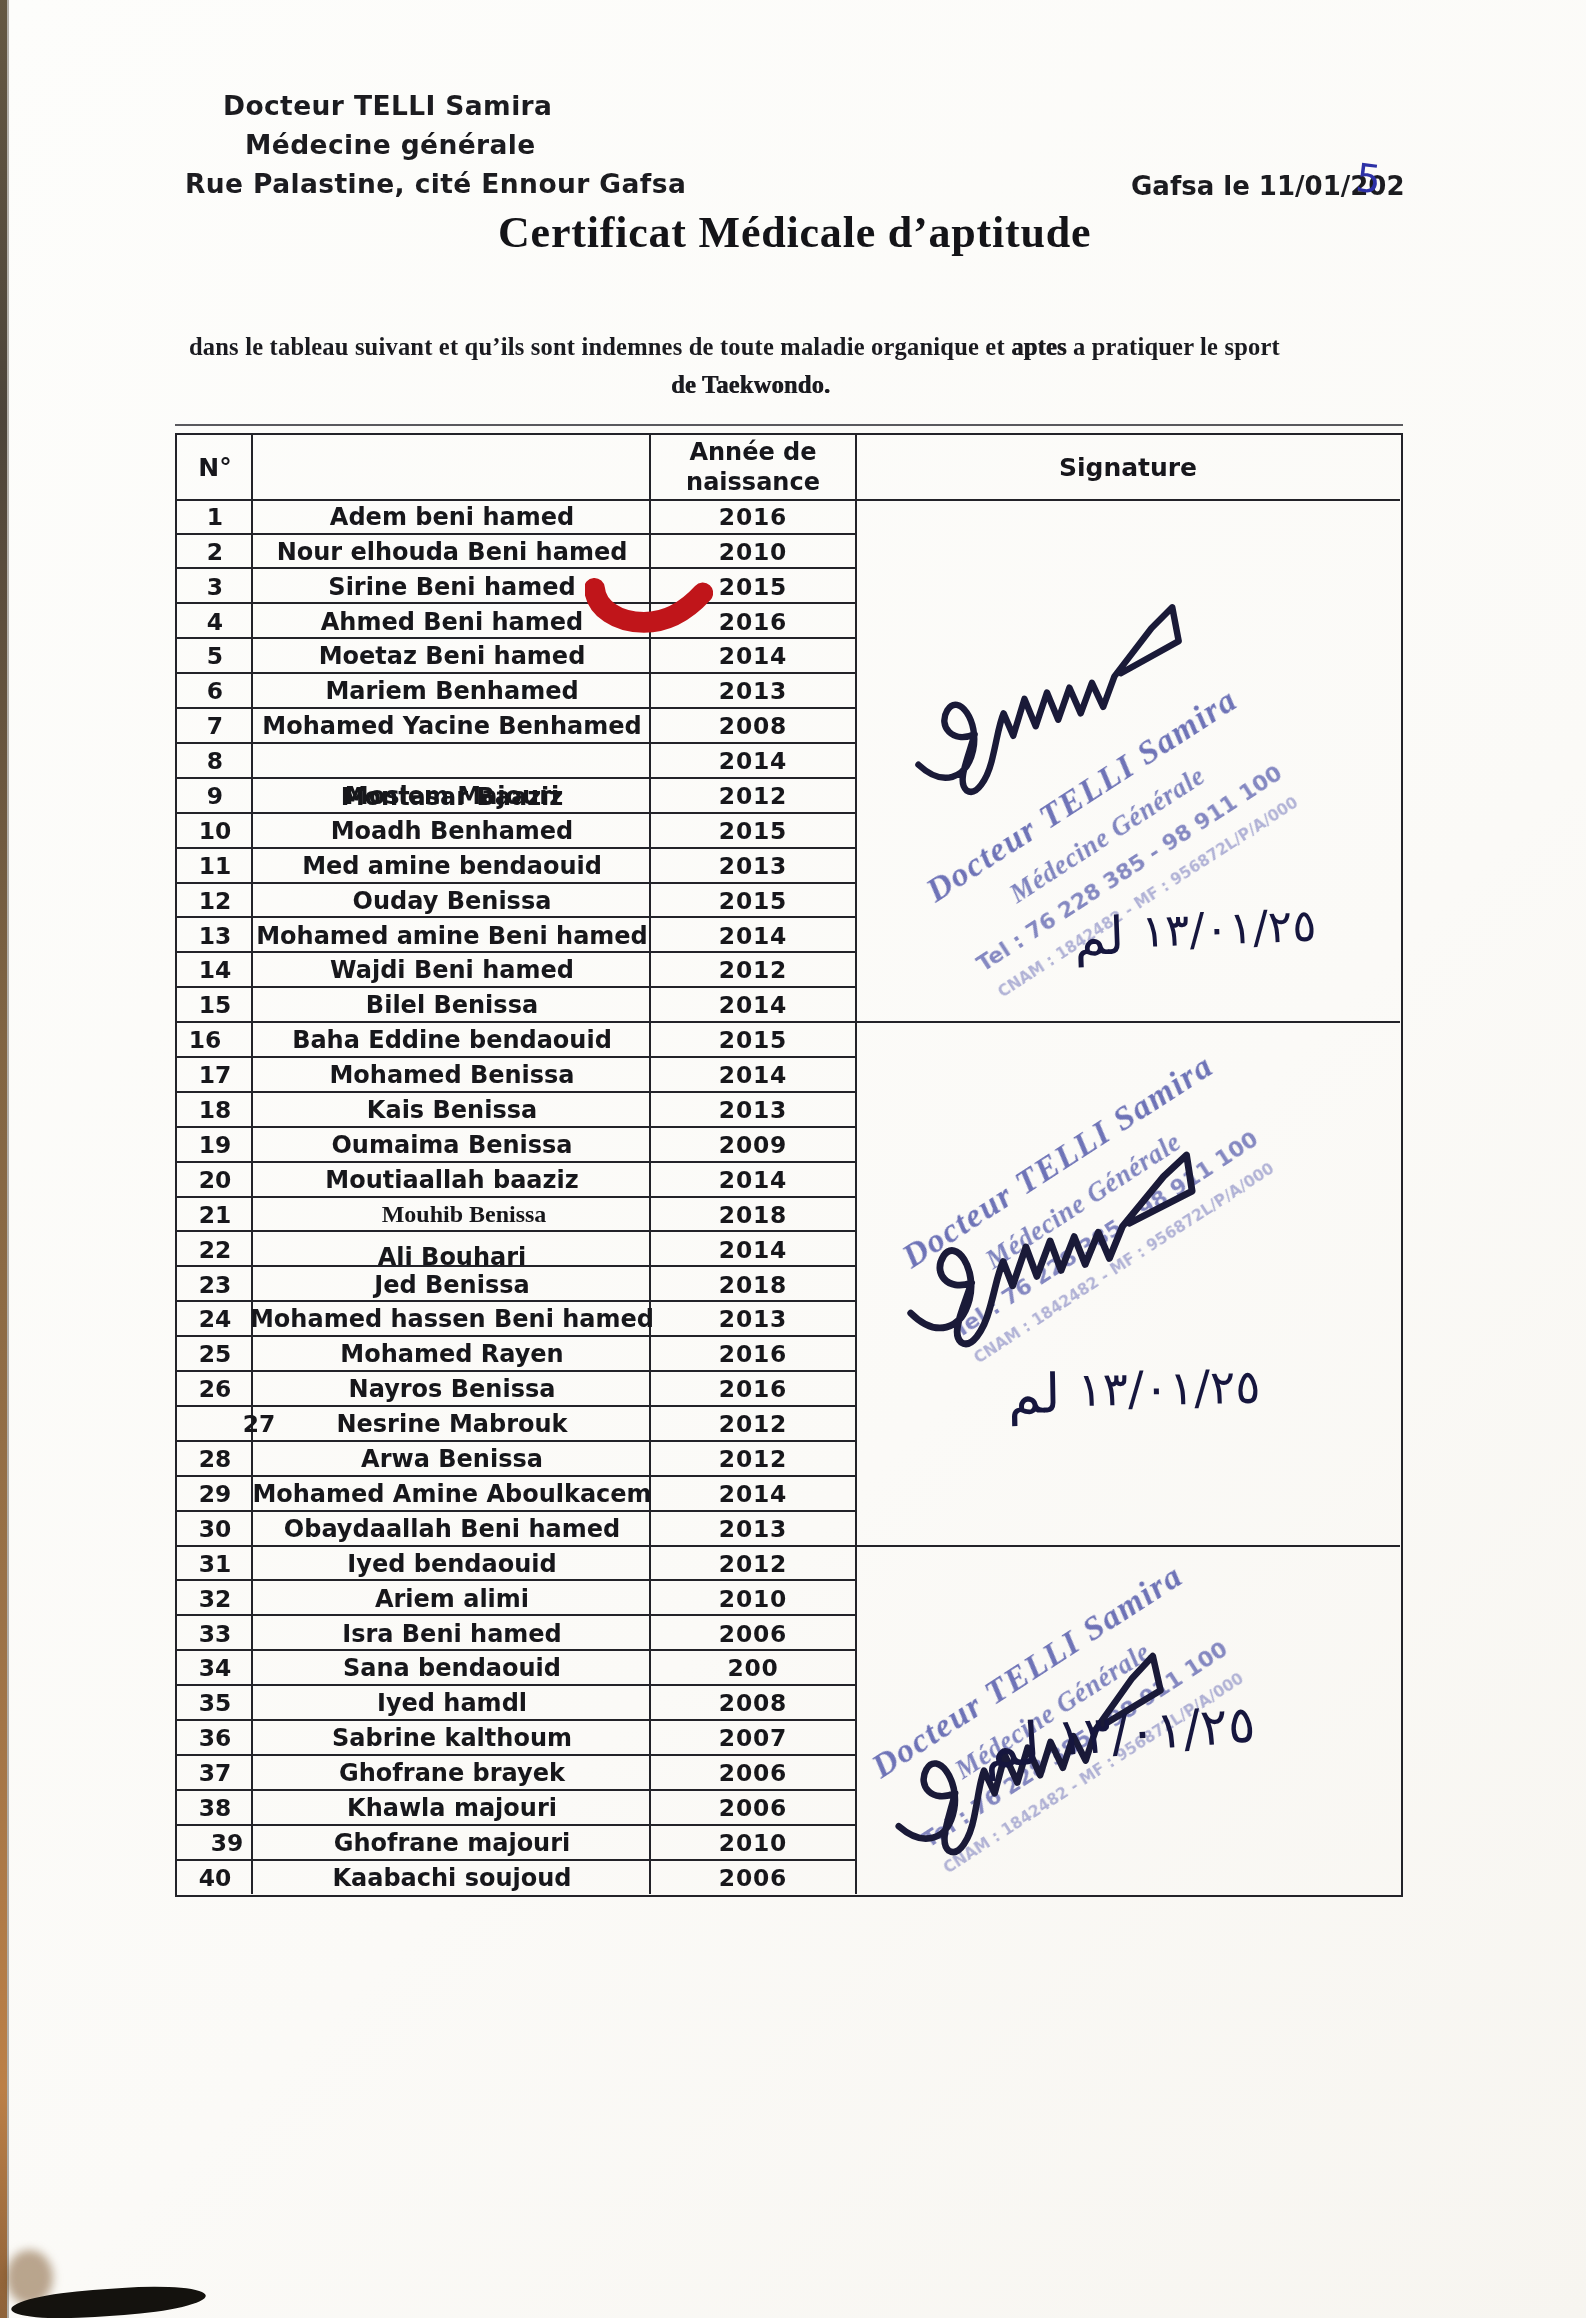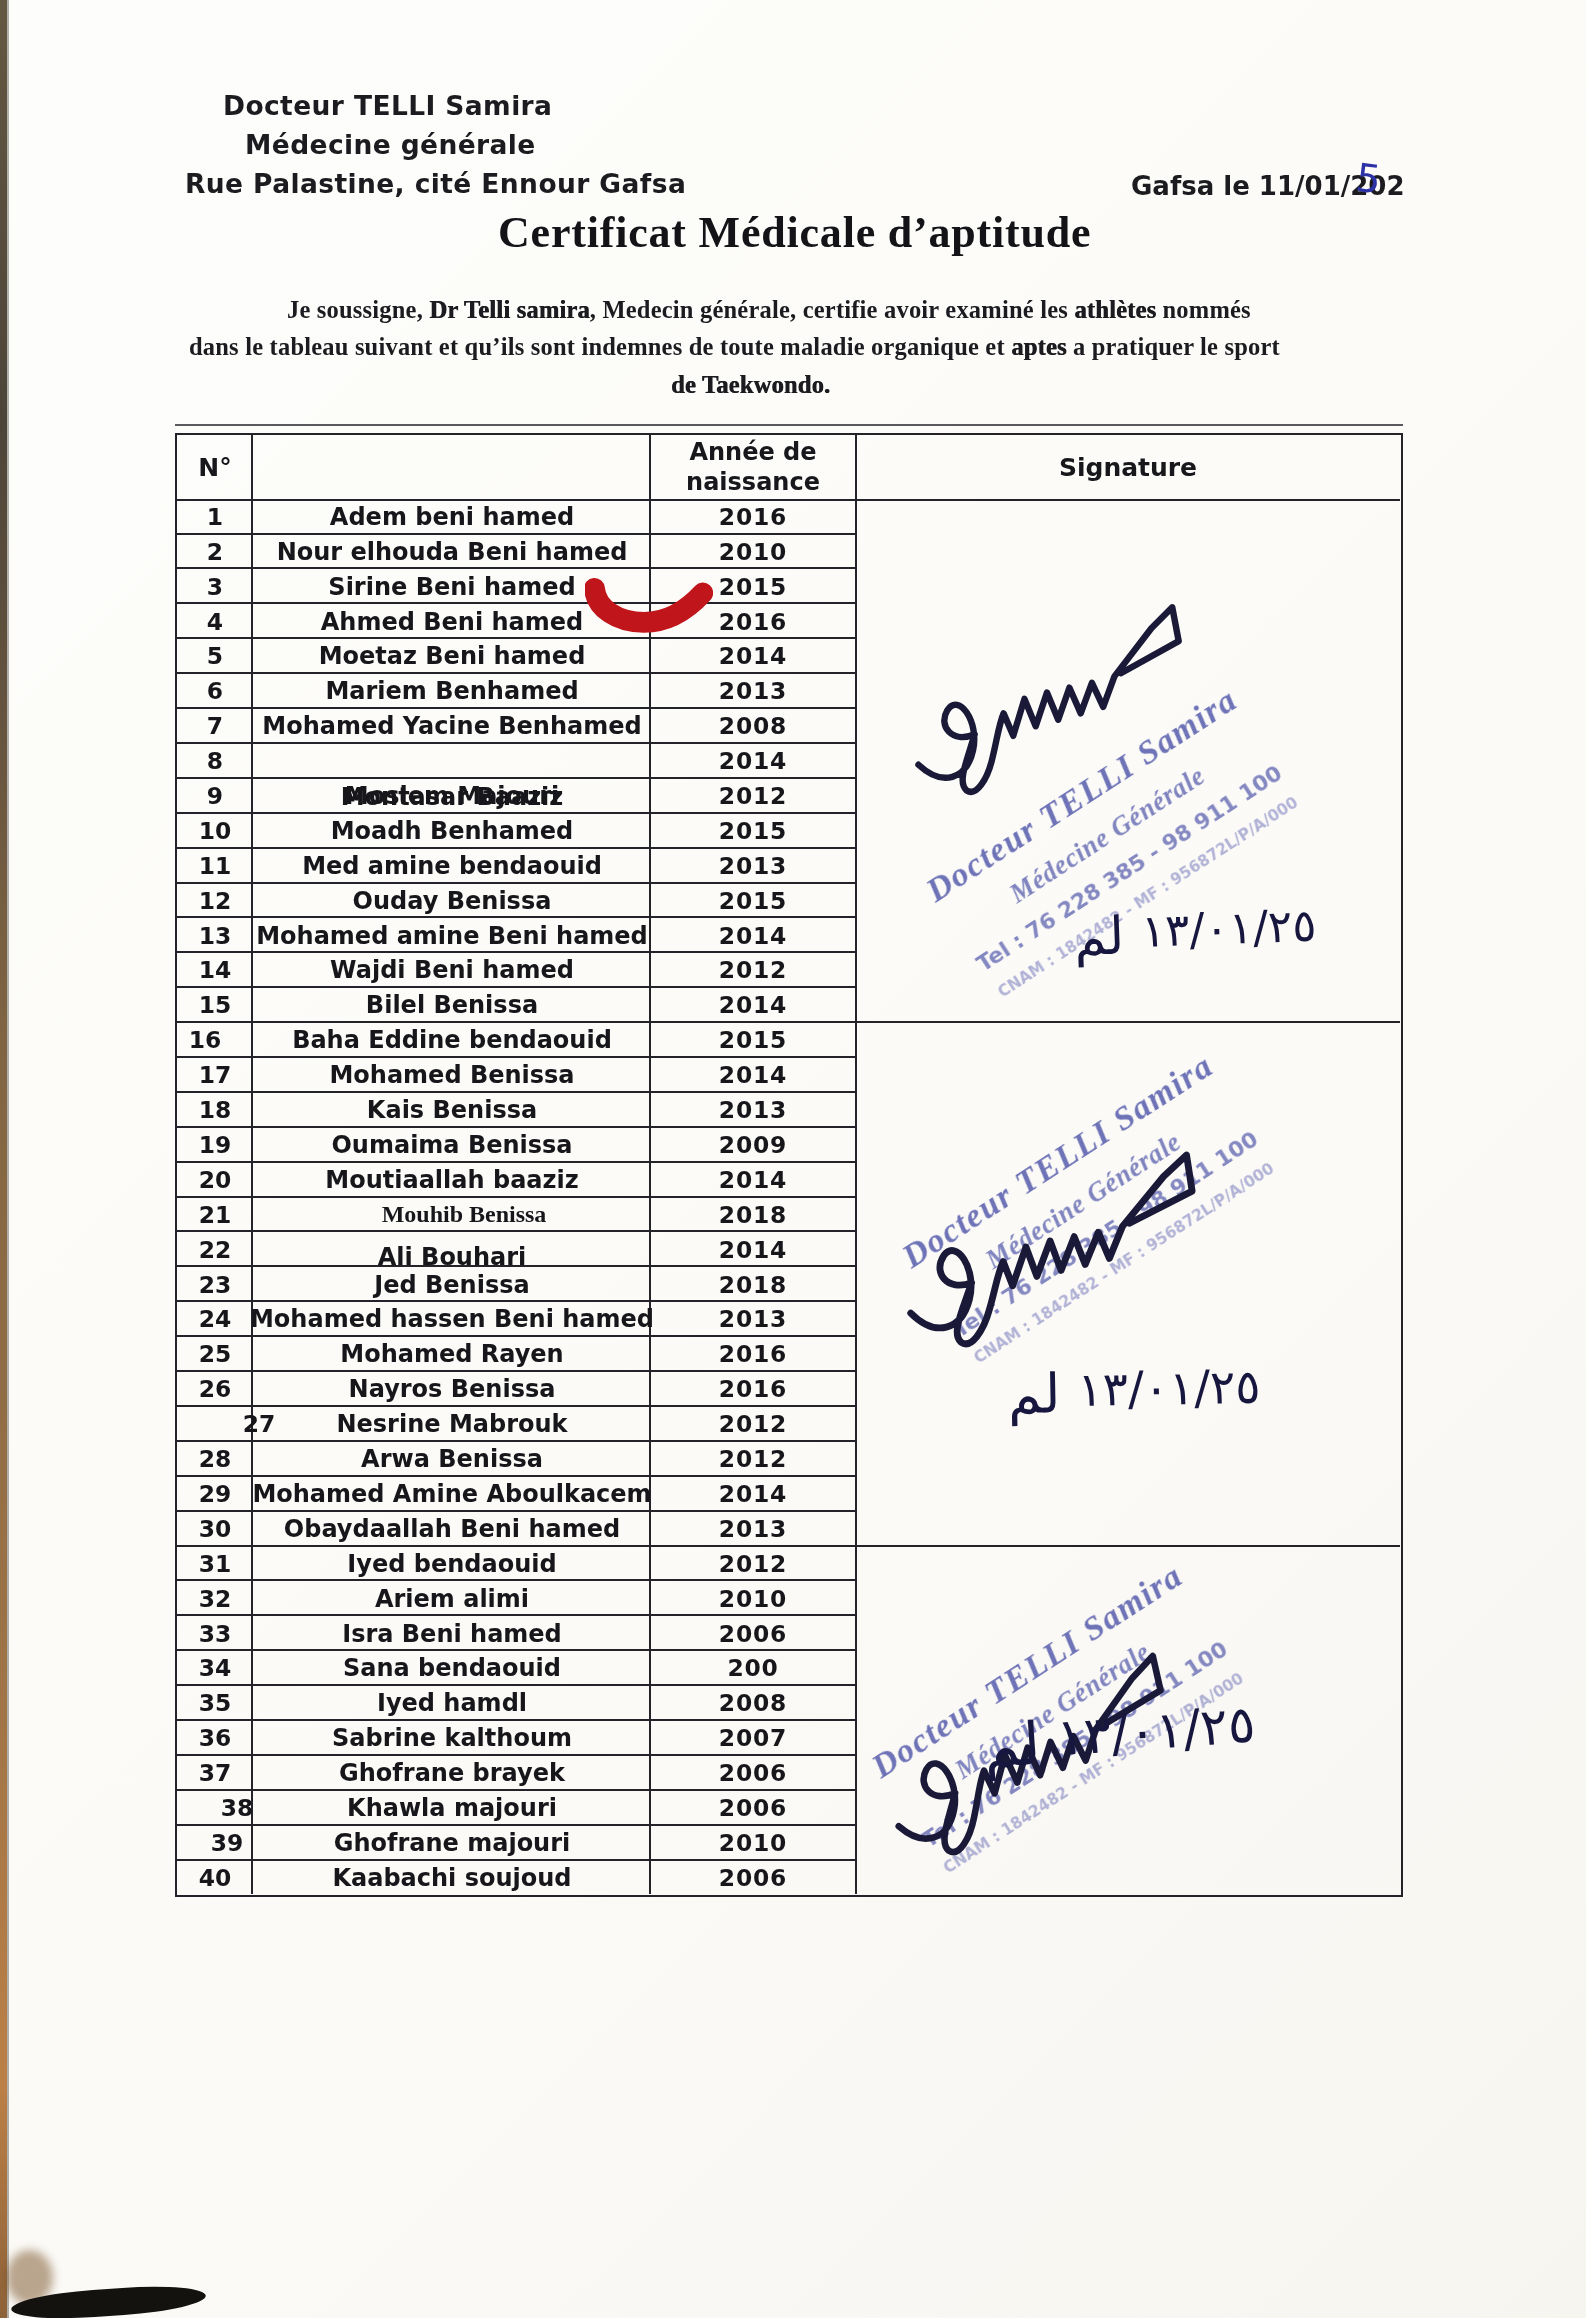--- a/index.html
+++ b/index.html
@@ -70,21 +70,20 @@
   <div id="smudge" class="abs"></div>
 
   <div class="abs hdr-line" style="left:223px;top:90px;">Docteur TELLI Samira</div>
   <div class="abs hdr-line" style="left:245px;top:129px;">Médecine générale</div>
   <div class="abs hdr-line" style="left:185px;top:168px;">Rue Palastine, cité Ennour  Gafsa</div>
   <div class="abs" id="gafsa-line" style="left:1131px;top:171px;">Gafsa le 11/01/202</div>
   <div class="abs" id="hand-five" style="left:1356px;top:156px;">5</div>
 
   <div class="abs" id="doc-title" style="left:498px;top:207px;">Certificat Médicale d’aptitude</div>
 
-  <div class="abs para" style="left:287px;top:296px;"><span>Je soussigne, </span><b>Dr Telli samira</b><span>, Medecin générale, certifie avoir examiné les </span><b>athlètes</b><span>  nommés</span></div>
   <div class="abs para" style="left:189px;top:333px;"><span>dans le tableau suivant et qu’ils sont indemnes de toute maladie organique et </span><b>aptes</b><span> a pratiquer le sport</span></div>
   <div class="abs para" style="left:671px;top:371px;"><b>de Taekwondo.</b></div>
 
   <div class="abs" id="table">
     <div id="top-double"></div>
     <div class="vline" style="left:74px;"></div>
     <div class="vline" style="left:472px;"></div>
     <div class="vline" style="left:678px;"></div>
     <div id="hdr-sep"></div>
 
@@ -237,21 +236,21 @@
         <div class="cell cell-year" style="left: 473px; top: 1250px; width: 206px; height: 35px;">2008</div>
         <div class="hsep" style="top: 1284px; width: 679px;"></div>
         <div class="cell cell-num" style="left: 0px; top: 1285px; width: 76px; height: 35px;">36</div>
         <div class="cell cell-name" style="left: 76px; top: 1285px; width: 398px; height: 35px;">Sabrine kalthoum</div>
         <div class="cell cell-year" style="left: 473px; top: 1285px; width: 206px; height: 35px;">2007</div>
         <div class="hsep" style="top: 1319px; width: 679px;"></div>
         <div class="cell cell-num" style="left: 0px; top: 1320px; width: 76px; height: 35px;">37</div>
         <div class="cell cell-name" style="left: 76px; top: 1320px; width: 398px; height: 35px;">Ghofrane brayek</div>
         <div class="cell cell-year" style="left: 473px; top: 1320px; width: 206px; height: 35px;">2006</div>
         <div class="hsep" style="top: 1354px; width: 679px;"></div>
-        <div class="cell cell-num" style="left: 0px; top: 1355px; width: 76px; height: 35px; padding-left: 22px;">38</div>
+        <div class="cell cell-num" style="left: 0px; top: 1355px; width: 76px; height: 35px;">38</div>
         <div class="cell cell-name" style="left: 76px; top: 1355px; width: 398px; height: 35px;">Khawla majouri</div>
         <div class="cell cell-year" style="left: 473px; top: 1355px; width: 206px; height: 35px;">2006</div>
         <div class="hsep" style="top: 1389px; width: 679px;"></div>
         <div class="cell cell-num" style="left: 0px; top: 1390px; width: 100px; height: 35px;">39</div>
         <div class="cell cell-name" style="left: 76px; top: 1390px; width: 398px; height: 35px;">Ghofrane majouri</div>
         <div class="cell cell-year" style="left: 473px; top: 1390px; width: 206px; height: 35px;">2010</div>
         <div class="hsep" style="top: 1424px; width: 679px;"></div>
         <div class="cell cell-num" style="left: 0px; top: 1425px; width: 76px; height: 35px;">40</div>
         <div class="cell cell-name" style="left: 76px; top: 1425px; width: 398px; height: 35px;">Kaabachi soujoud</div>
         <div class="cell cell-year" style="left: 473px; top: 1425px; width: 206px; height: 35px;">2006</div>

